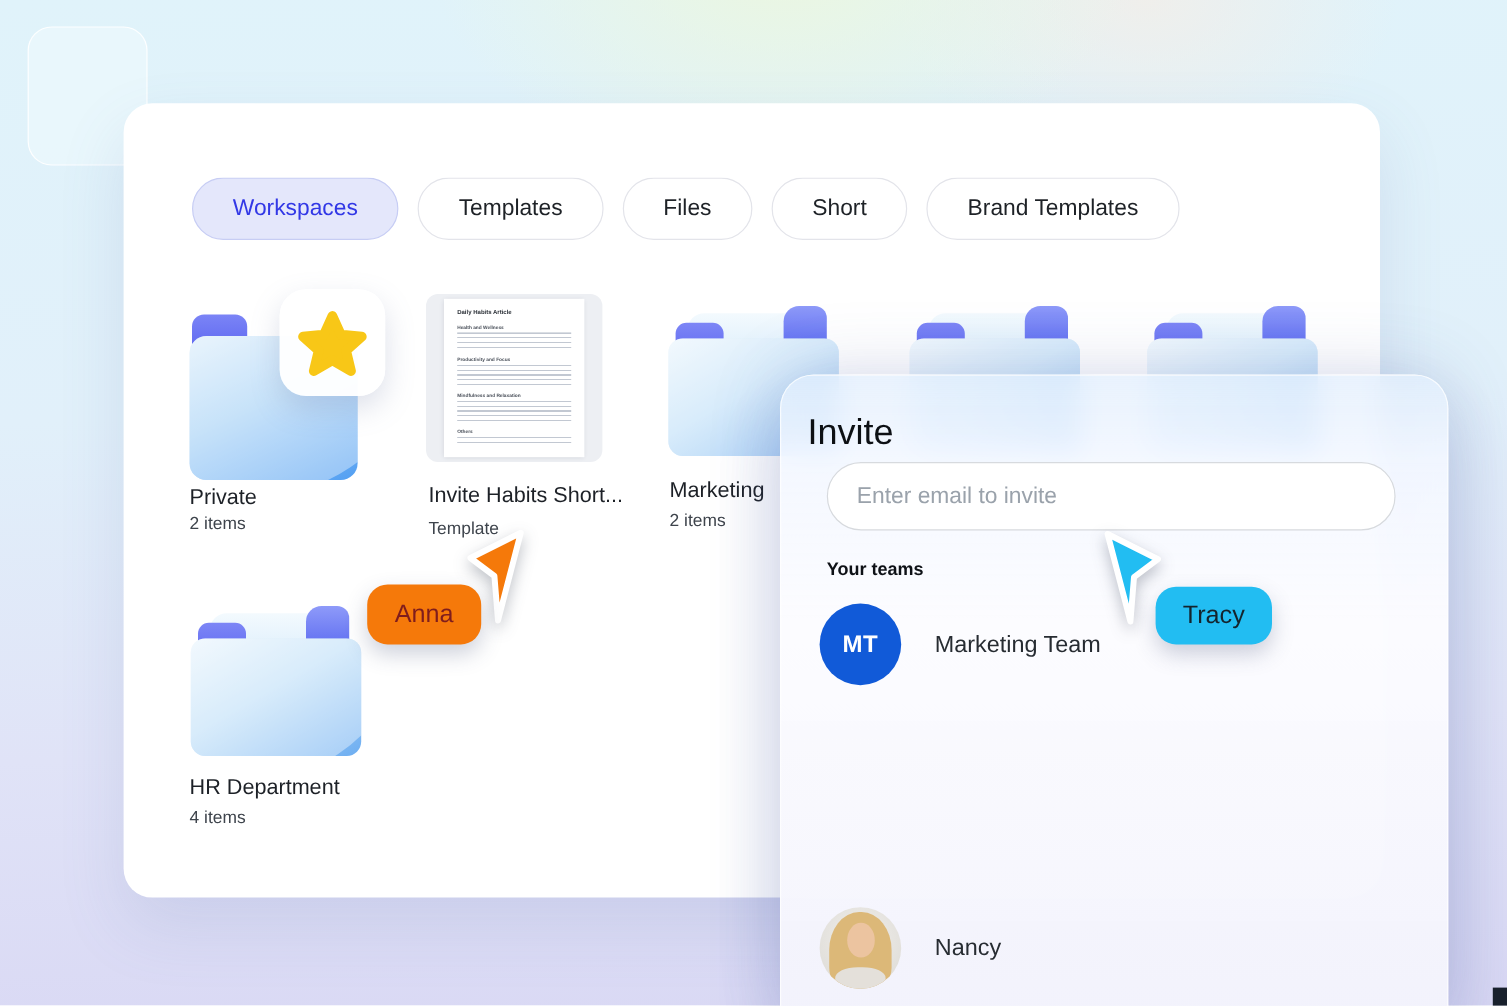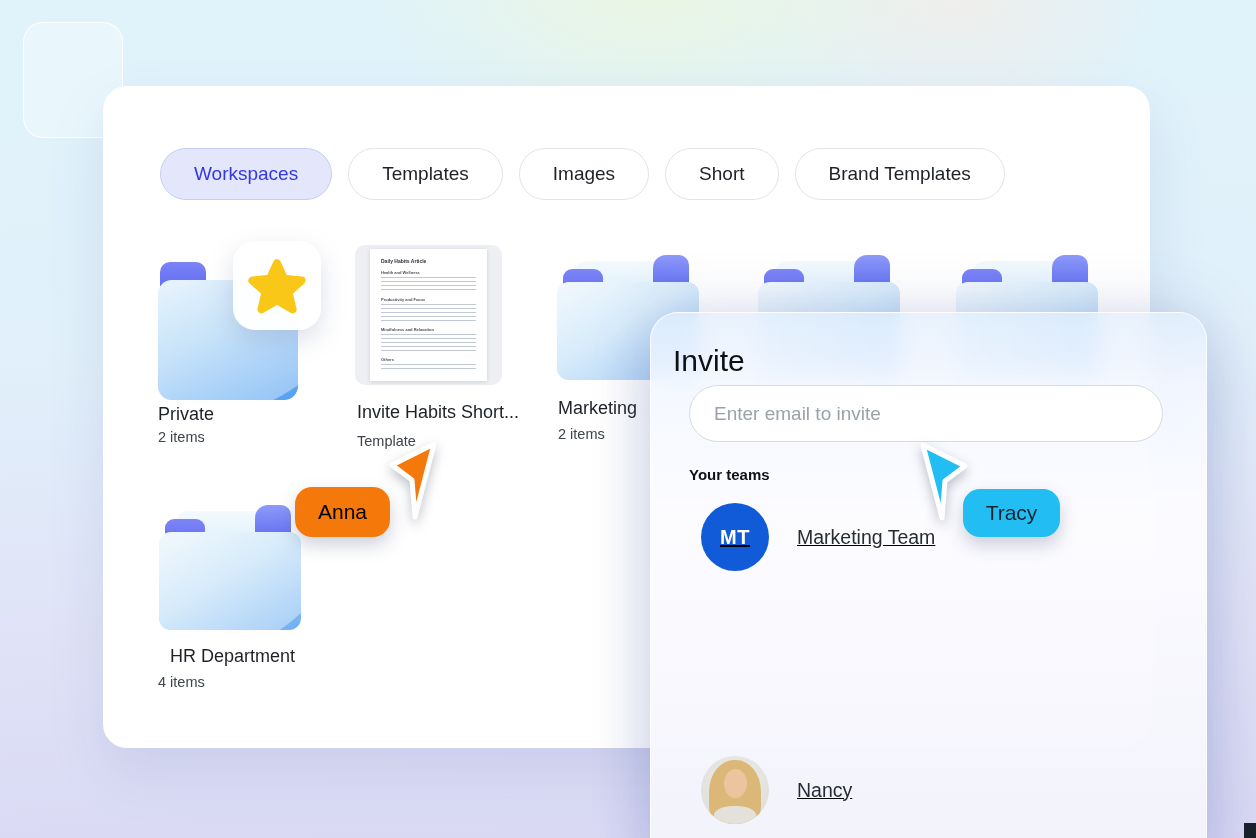--- a/index.html
+++ b/index.html
@@ -83,22 +83,22 @@
     backdrop-filter:blur(12px); -webkit-backdrop-filter:blur(12px);
     border:1px solid rgba(255,255,255,.75);
     box-shadow:0 -2px 60px rgba(70,90,160,.18), 0 30px 60px rgba(70,90,160,.2); }
   .invite-title { position:absolute; left:22px; top:31px; font-size:30px; font-weight:normal; color:#0d1014; }
   .invite-input { position:absolute; left:38px; top:72px; width:474px; height:57px;
     border:1.5px solid #d7dade; border-radius:29px; background:#fff;
     padding:16px 24px; font-size:19px; color:#333; outline:none;
     font-family:"Liberation Sans", sans-serif; }
   .invite-input::placeholder { color:#9aa2ab; }
   .teams-heading { position:absolute; left:38px; top:153px; font-size:15px; font-weight:bold; color:#0e1116; }
-  .team-row { position:absolute; left:50px; width:460px; height:68px; display:flex;
-    align-items:center; gap:28px; cursor:pointer;text-decoration:underline; }
+  .team-row { position:absolute; left:32px; width:460px; height:68px; display:flex;
+    align-items:center; gap:28px; cursor:pointer; }
   .member-name { font-size:19.5px; color:#272c32; }
 
   
   .avatar { width:68px; height:68px; border-radius:50%; overflow:hidden; position:relative; flex:0 0 auto; }
   .avatar-initials { background:var(--avatar_blue); display:flex; align-items:center; justify-content:center;
     color:#fff; font-size:20px; font-weight:bold; letter-spacing:.5px; }
   .pt { position:absolute; }
   .av-hanna { background:radial-gradient(circle at 50% 35%, #efece7, #cfccc6 90%); }
   .av-hanna .hair { left:6px; top:4px; width:56px; height:62px; border-radius:50% 50% 42% 42%; background:#3c2b22; }
   .av-hanna .face { left:22px; top:14px; width:24px; height:30px; border-radius:50%; background:#e0ac84; }
@@ -113,38 +113,38 @@
   .av-nancy .hair { left:8px; top:4px; width:52px; height:66px; border-radius:48% 48% 30% 30%; background:#dcb878; }
   .av-nancy .face { left:23px; top:13px; width:23px; height:29px; border-radius:50%; background:#ecc4a0; }
   .av-nancy .body { left:13px; top:50px; width:42px; height:20px; border-radius:45% 45% 0 0; background:#e4e0da; }
 
   
   .cursor { position:absolute; z-index:30; }
   .cursor svg { filter:drop-shadow(0 5px 6px rgba(40,50,70,.3)); }
   .cursor-label { position:absolute; z-index:30; display:flex; align-items:center; justify-content:center;
     border-radius:17px; font-size:21px; font-weight:500;
     box-shadow:0 8px 18px rgba(60,70,110,.25); }
-  .label-anna { left:295px; top:487px; width:95px; height:50px; background:var(--cursor_orange); color:#000000; }
+  .label-anna { left:306px; top:487px; width:95px; height:50px; background:var(--cursor_orange); color:#7f1d1d; }
   .label-tracy { left:963px; top:489px; width:97px; height:48px; background:var(--cursor_cyan); color:#14242d; }
 
   .corner-accent { position:absolute; right:0; bottom:0; width:12px; height:15px; background:#18202c; }
 </style>
 </head>
 <body>
 
 <div class="page">
 
   <div class="bg-card"></div>
 
   <div class="main-panel"></div>
 
   <div class="tabs">
     <div class="tab active">Workspaces</div>
     <div class="tab">Templates</div>
-    <div class="tab">Images</div>
+    <div class="tab">Files</div>
     <div class="tab">Short</div>
     <div class="tab">Brand Templates</div>
   </div>
 
   <div class="folder-closed" style="left:158px; top:262px;">
     <i class="fc-tab"></i>
     <i class="fc-body"></i>
   </div>
   <div class="star-badge">
     <svg width="58" height="58" viewBox="0 0 64 64">
@@ -191,21 +191,21 @@
     <i class="fo-flap"></i>
     <i class="fo-body"></i>
   </div>
 
   <div class="folder-open" style="left:159px; top:505px;">
     <i class="fo-paper"></i>
     <i class="fo-tab"></i>
     <i class="fo-flap"></i>
     <i class="fo-body"></i>
   </div>
-  <div class="item-name" style="left:170px; top:646px;">HR Department</div>
+  <div class="item-name" style="left:158px; top:646px;">HR Department</div>
   <div class="item-meta" style="left:158px; top:674px;">4 items</div>
 
   <div class="cursor" style="left:388px; top:441px;">
     <svg width="52" height="82" viewBox="0 0 52 82">
       <polygon points="46,3 4,24 24,39 27,76" fill="var(--cursor_orange)" stroke="#ffffff" stroke-width="5" stroke-linejoin="round"></polygon>
     </svg>
   </div>
   <div class="cursor-label label-anna">Anna</div>
 
   <div class="invite-panel">

